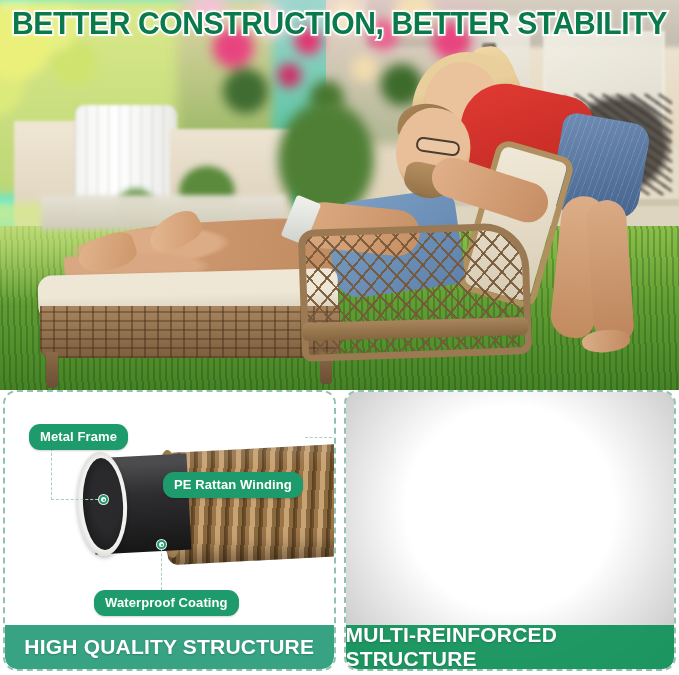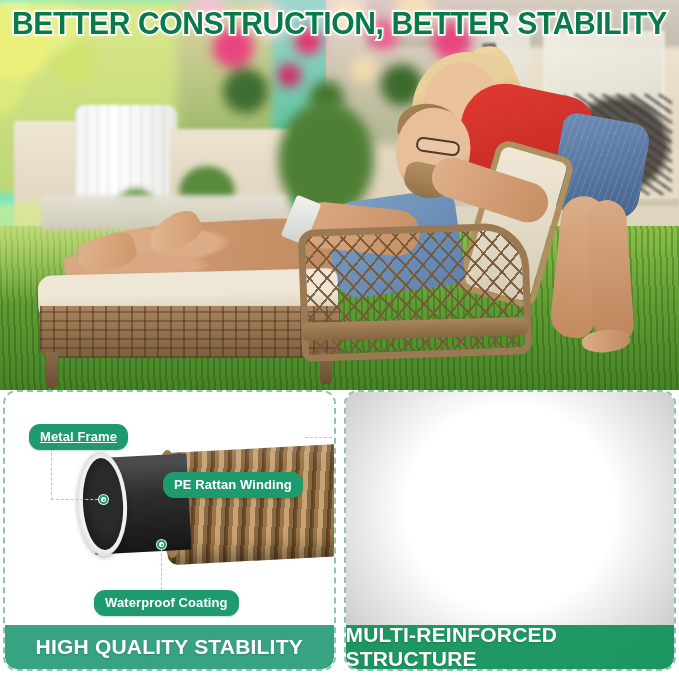--- a/index.html
+++ b/index.html
@@ -356,21 +356,21 @@
 
   
   .pill {
     position: absolute; z-index: 5;
     background: #1d9b6c; color: #fff;
     font-size: 13px; font-weight: 700; letter-spacing: .1px;
     padding: 5px 11px 6px; border-radius: 11px; white-space: nowrap;
     box-shadow: 0 1px 2px rgba(0,0,0,.18);
     font-family: "Liberation Sans", sans-serif;
   }
-  .pill-metal     { left: 24px;  top: 32px; text-decoration: underline; }
+  .pill-metal     { left: 24px;  top: 32px; }
   .pill-pe        { left: 158px; top: 32px; margin-top: 48px; }
   .pill-water     { left: 89px;  top: 198px; text-align: center; }
 
   .lead { position:absolute; z-index: 4; border-color:#a9cfc0; }
   .lead-v { border-left: 1.6px dashed #a9cfc0; }
   .lead-h { border-top: 1.6px dashed #a9cfc0; }
 
   .lead-metal-v1 { left: 46px;  top: 56px;  height: 52px; }
   .lead-metal-h  { left: 46px;  top: 107px; width: 52px; }
   .lead-pe-h     { left: 300px; top: 45px;  width: 46px; }
@@ -508,21 +508,21 @@
       <div class="lead lead-v lead-water-v"></div>
 
       <div class="dot dot-metal"></div>
 
       <div class="dot dot-water"></div>
 
       <div class="pill pill-metal">Metal Frame</div>
       <div class="pill pill-pe">PE Rattan Winding</div>
       <div class="pill pill-water">Waterproof Coating</div>
 
-      <div class="footer-bar footer-left">HIGH QUALITY STABILITY</div>
+      <div class="footer-bar footer-left">HIGH QUALITY STRUCTURE</div>
     </div>
 
     <div class="panel">
       <div class="weave"></div>
       <div class="weave-vignette"></div>
       <div class="footer-bar footer-right">MULTI-REINFORCED STRUCTURE</div>
     </div>
 
   </div>
 </div>

